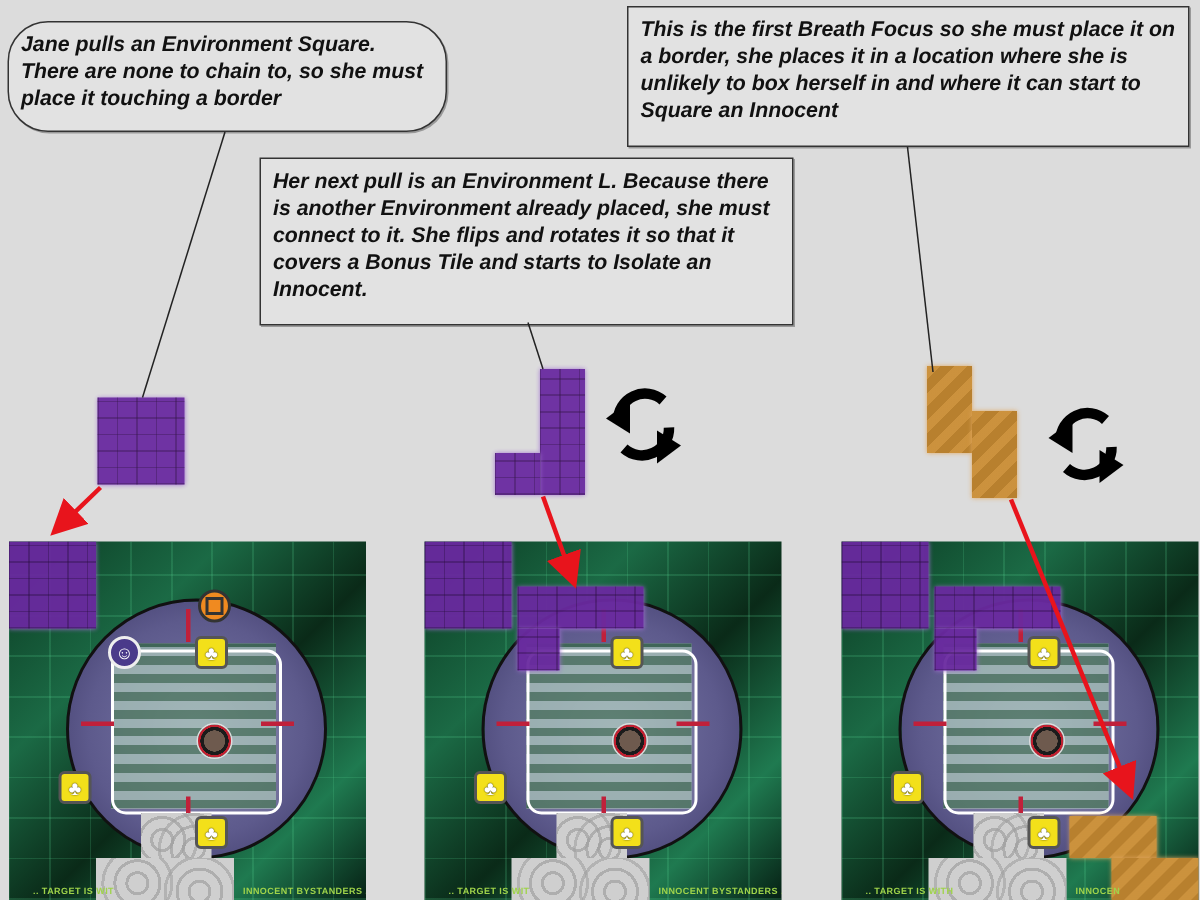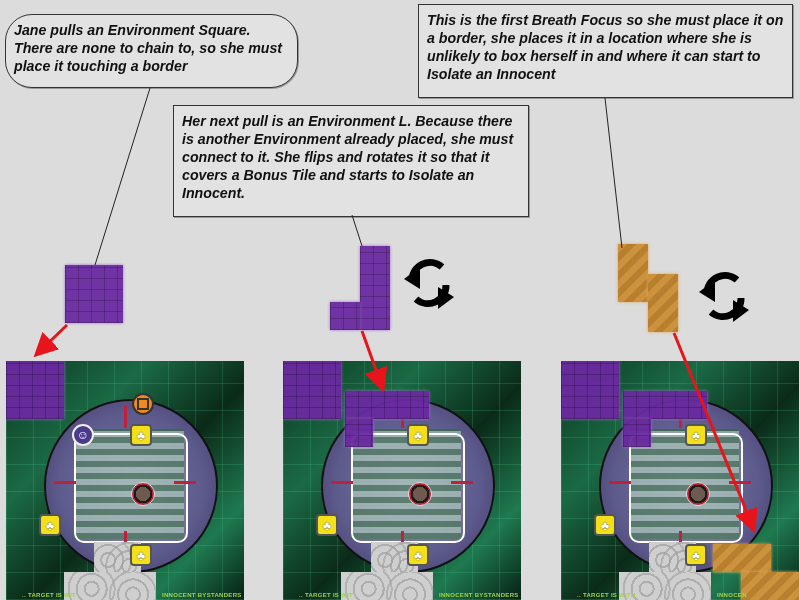--- a/index.html
+++ b/index.html
@@ -47,21 +47,21 @@
 </head>
 <body>
 
 <div class="callout" style="left:5px;top:14px;width:293px;height:74px;border-radius:27px;">
   <span>Jane pulls an Environment Square. There are none to chain to, so she must place it touching a border</span>
 </div>
 <div class="callout" style="left:173px;top:105px;width:356px;height:112px;">
   <span>Her next pull is an Environment L.  Because there is another Environment already placed, she must connect to it.  She flips and rotates it so that it covers a Bonus Tile and starts to Isolate an Innocent.</span>
 </div>
 <div class="callout" style="left:418px;top:4px;width:375px;height:94px;">
-  <span>This is the first Breath Focus so she must place it on a border, she places it in a location where she is unlikely to box herself in and where it can start to Isolate an Innocent</span>
+  <span>This is the first Breath Focus so she must place it on a border, she places it in a location where she is unlikely to box herself in and where it can start to Square an Innocent</span>
 </div>
 
 <div class="piece purple" style="left:65px;top:265px;width:58px;height:58px;"></div>
 
 <div style="position:absolute;left:330px;top:246px;width:60px;height:84px;">
   <div class="piece purple" style="left:30px;top:0;width:30px;height:84px;"></div>
   <div class="piece purple" style="left:0;top:56px;width:30px;height:28px;"></div>
 </div>
 
 <div style="position:absolute;left:618px;top:244px;width:60px;height:88px;">

